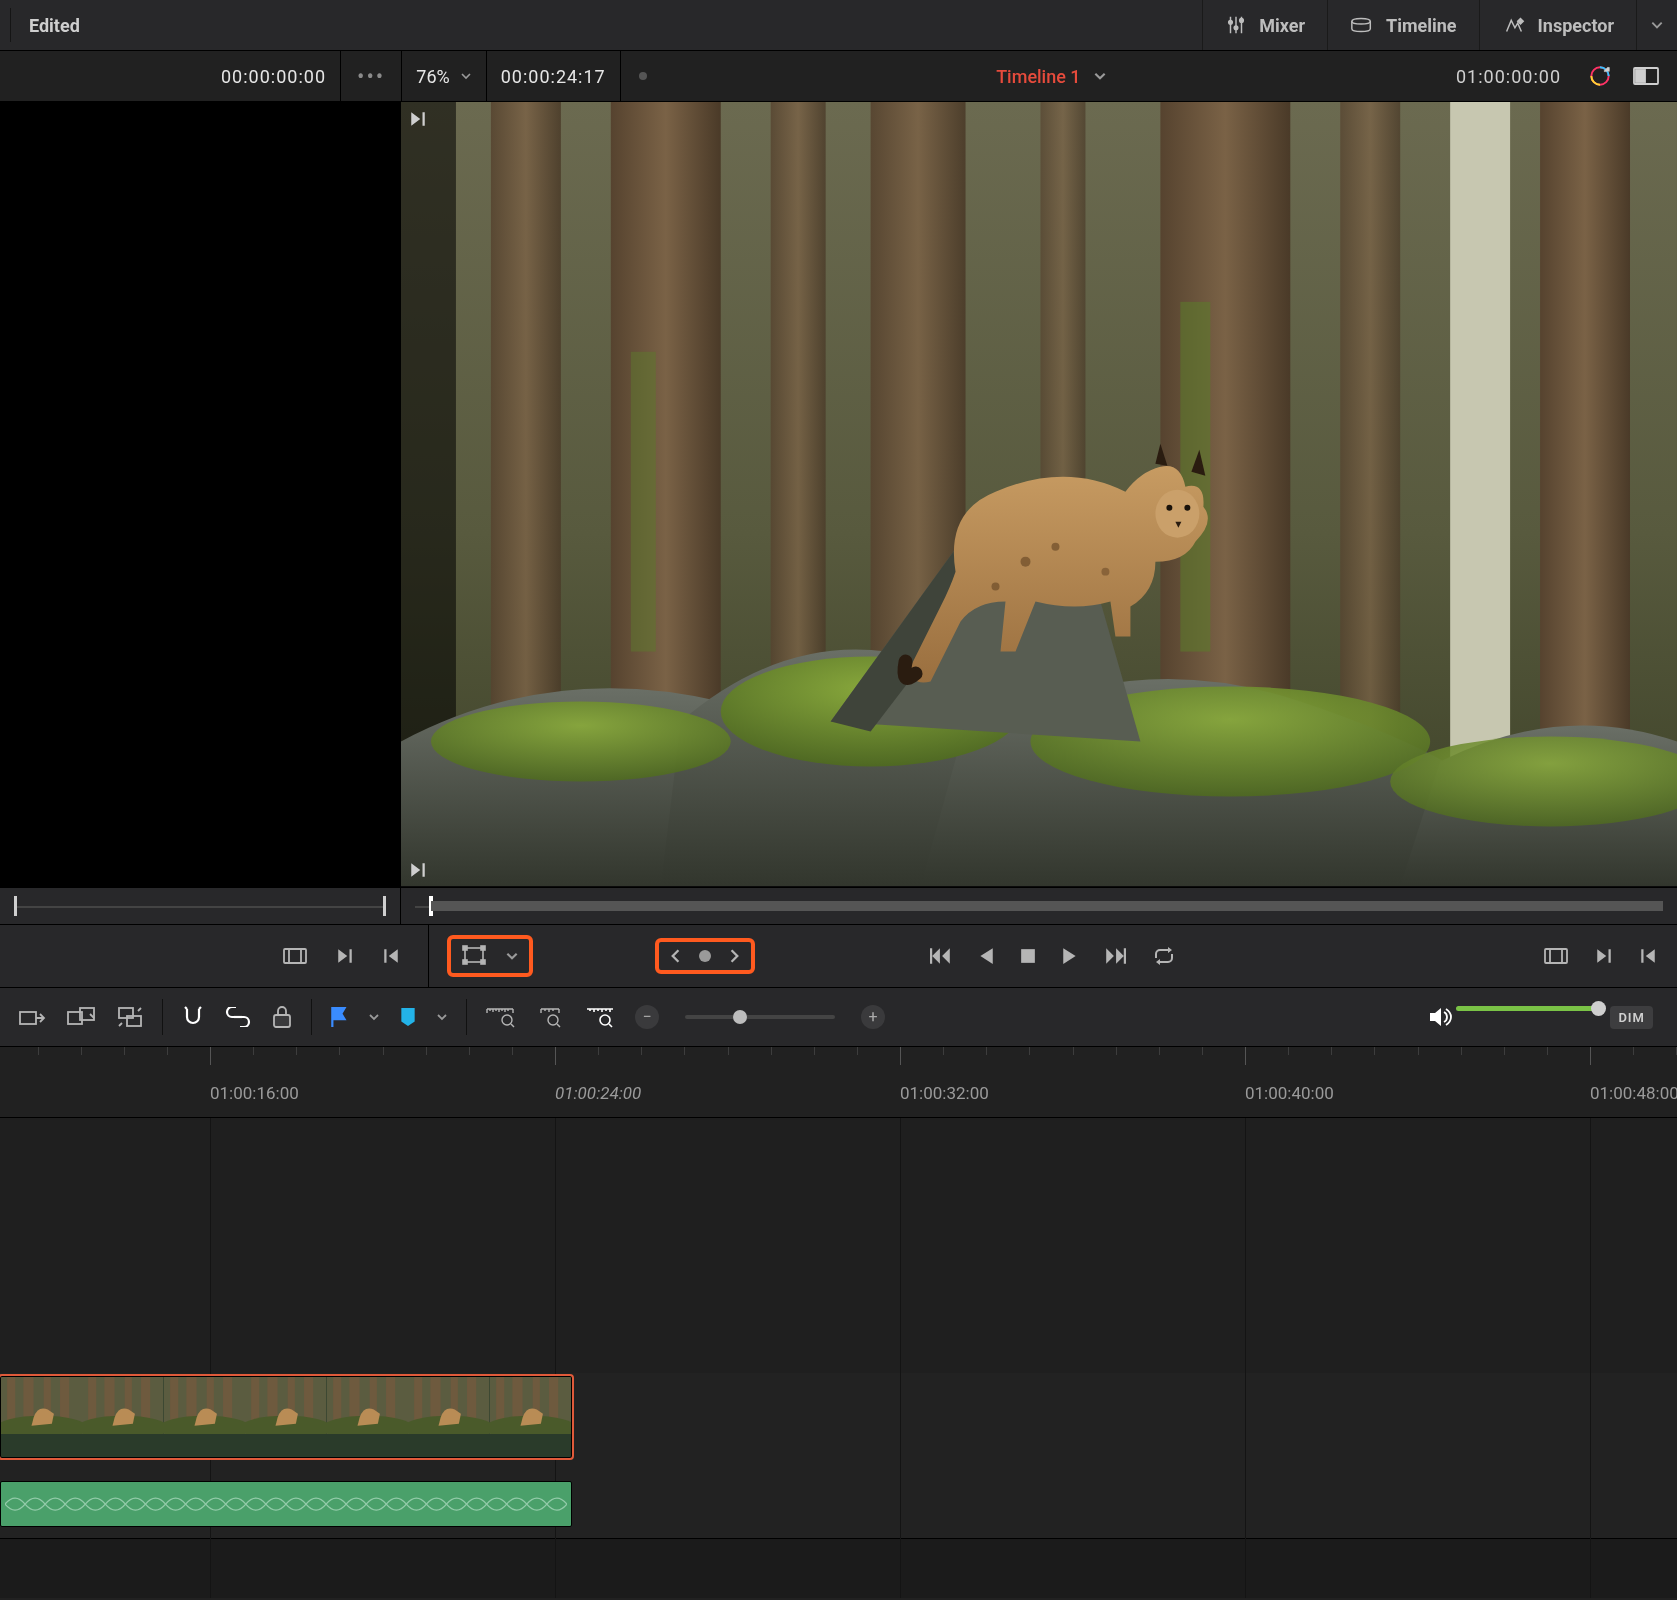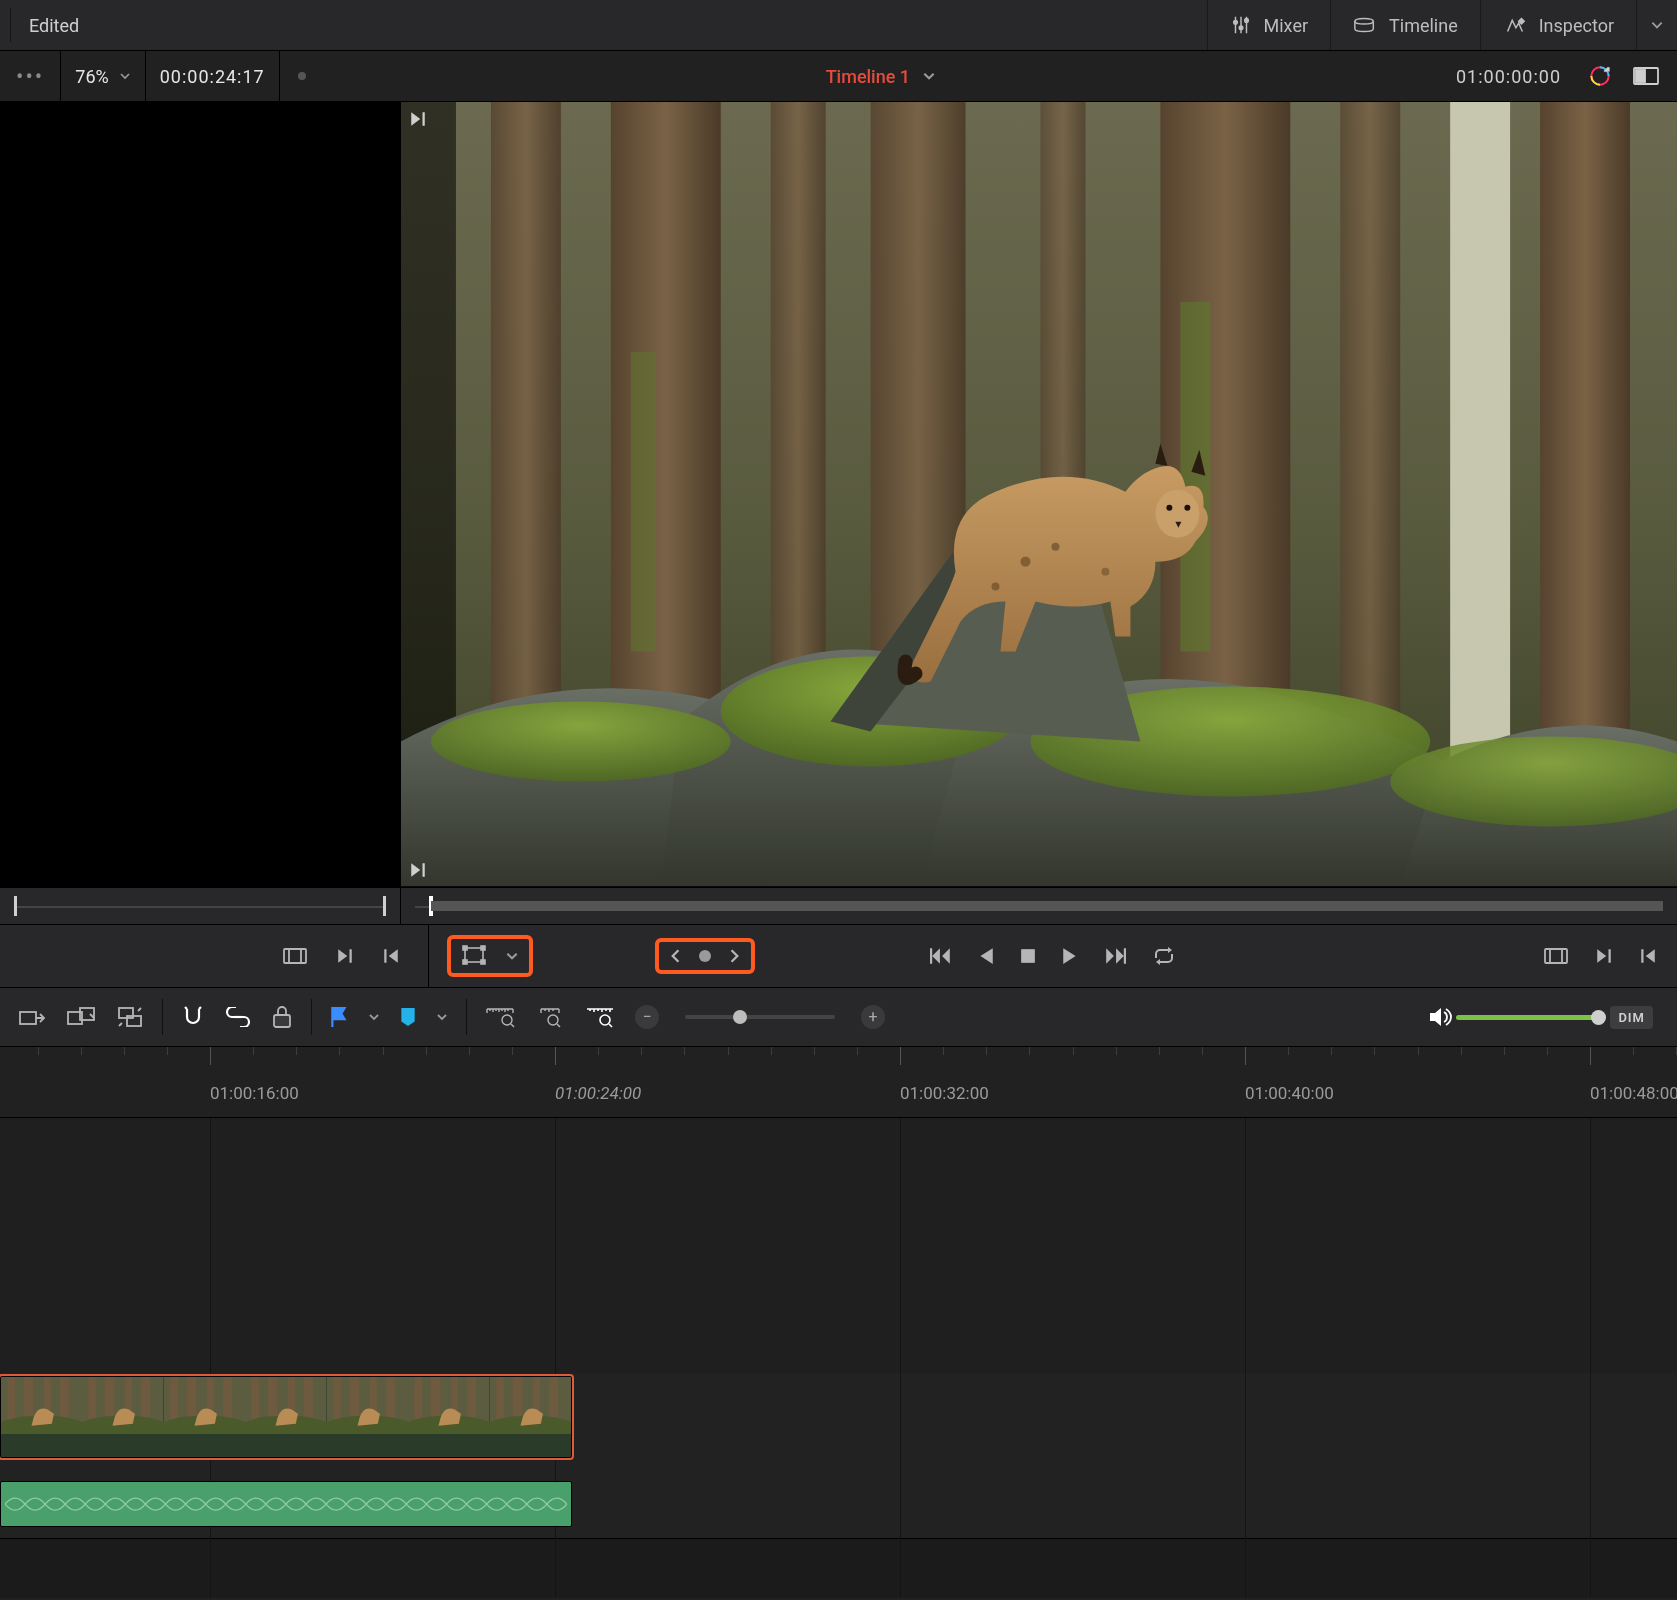--- a/index.html
+++ b/index.html
@@ -14,21 +14,21 @@
     --accent:#e64b3c; 
     --blue-trk:#5aa0c8;
     --green-trk:#4aa06a;
     --vol:#7ac346;
     --highlight:#ff5a1f;
   }
   html,body{margin:0;padding:0;background:var(--bg1);color:var(--text);font-family:-apple-system,BlinkMacSystemFont,"Segoe UI",Roboto,Helvetica,Arial,sans-serif;font-size:18px;width:1677px;height:1600px;overflow:hidden;}
   svg{display:block}
 
   
-  .topbar{height:50px;background:var(--bg2);border-bottom:1px solid #000;display:flex;align-items:stretch;}
+  .topbar{height:50px;background:var(--bg2);border-bottom:1px solid #000;display:flex;align-items:stretch;font-weight:bold;}
   .topbar .left{display:flex;align-items:center;gap:18px;padding-left:10px}
   .topbar .spacer{flex:1}
   .topbar .tab{display:flex;align-items:center;gap:12px;padding:0 22px;border-left:1px solid #1a1a1a;color:#bdbdbd;cursor:default;}
   .topbar .sep{width:1px;background:#151515;margin:8px 0}
   .topbar .dd{width:40px;display:flex;align-items:center;justify-content:center;border-left:1px solid #1a1a1a}
 
   
   .tcstrip{height:50px;background:var(--bg1);border-bottom:1px solid #000;display:flex;align-items:stretch;position:relative}
   .tcstrip .cell{display:flex;align-items:center;border-right:1px solid #000;padding:0 14px;color:#e6e6e6}
   .tcstrip .tc{font-variant-numeric:tabular-nums;letter-spacing:1px}
@@ -72,21 +72,21 @@
   .hlbox{border:4px solid var(--highlight);border-radius:6px;padding:6px 10px;display:flex;align-items:center;gap:18px}
   .keydot{width:12px;height:12px;border-radius:50%;background:#9a9a9a}
 
   
   .edittools{height:58px;background:var(--bg2);display:flex;align-items:center;gap:6px;border-bottom:1px solid #000;padding:0 6px}
   .edittools .grp{display:flex;align-items:center;gap:20px;padding:0 12px}
   .edittools .vsep{width:1px;height:36px;background:#111}
   .edittools .zoom-slider{width:150px;height:4px;background:#444;border-radius:2px;position:relative;margin:0 6px}
   .edittools .zoom-slider .knob{position:absolute;left:48px;top:-5px;width:14px;height:14px;border-radius:50%;background:#bdbdbd}
   .edittools .zoom-btn{width:24px;height:24px;border-radius:50%;background:#3a3a3c;color:#aaa;display:flex;align-items:center;justify-content:center;font-size:16px;line-height:1}
-  .edittools .vol{display:flex;align-items:center;gap:4px;margin-left:auto;padding-right:18px}
+  .edittools .vol{display:flex;gap:4px;margin-left:auto;padding-right:18px}
   .edittools .vol-track{width:150px;height:5px;background:#333;border-radius:3px;position:relative}
   .edittools .vol-fill{position:absolute;left:0;top:0;bottom:0;width:95%;background:var(--vol);border-radius:3px}
   .edittools .vol-knob{position:absolute;right:-7px;top:-5px;width:15px;height:15px;border-radius:50%;background:#cfcfcf}
   .dim-badge{background:#3d3d3f;color:#cfcfcf;font-size:13px;font-weight:600;padding:4px 8px;border-radius:4px;letter-spacing:1px}
   .flag{color:#3a8cff}
   .flag.teal{color:#23b3e8}
 
   
   .ruler{height:70px;background:var(--bg1);border-bottom:1px solid #000;position:relative;overflow:hidden}
   .ruler .ticks{position:absolute;inset:0}
@@ -153,20 +153,23 @@
     <span>Inspector</span>
   </div>
   <div class="dd">
     <svg width="14" height="14" viewBox="0 0 12 12">
         <path d="M2 4l4 4 4-4" stroke="#9a9a9a" stroke-width="1.6" fill="none"></path>
       </svg>
   </div>
 </div>
 
 <div class="tcstrip">
+  <div class="cell" style="width:312px;justify-content:flex-end">
+    <span class="tc">00:00:00:00</span>
+  </div>
   <div class="cell dots3">•••</div>
   <div class="cell zoom">
     <span>76%</span>
     <span class="chev">
         <svg width="12" height="12" viewBox="0 0 12 12">
           <path d="M2 4l4 4 4-4" stroke="#9a9a9a" stroke-width="1.6" fill="none"></path>
         </svg>
       </span>
   </div>
   <div class="cell">

